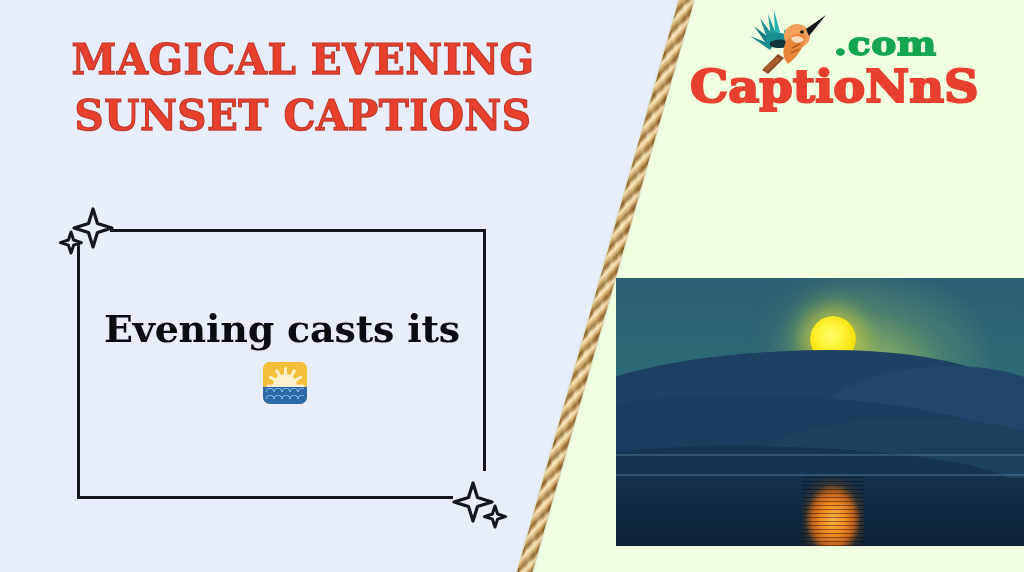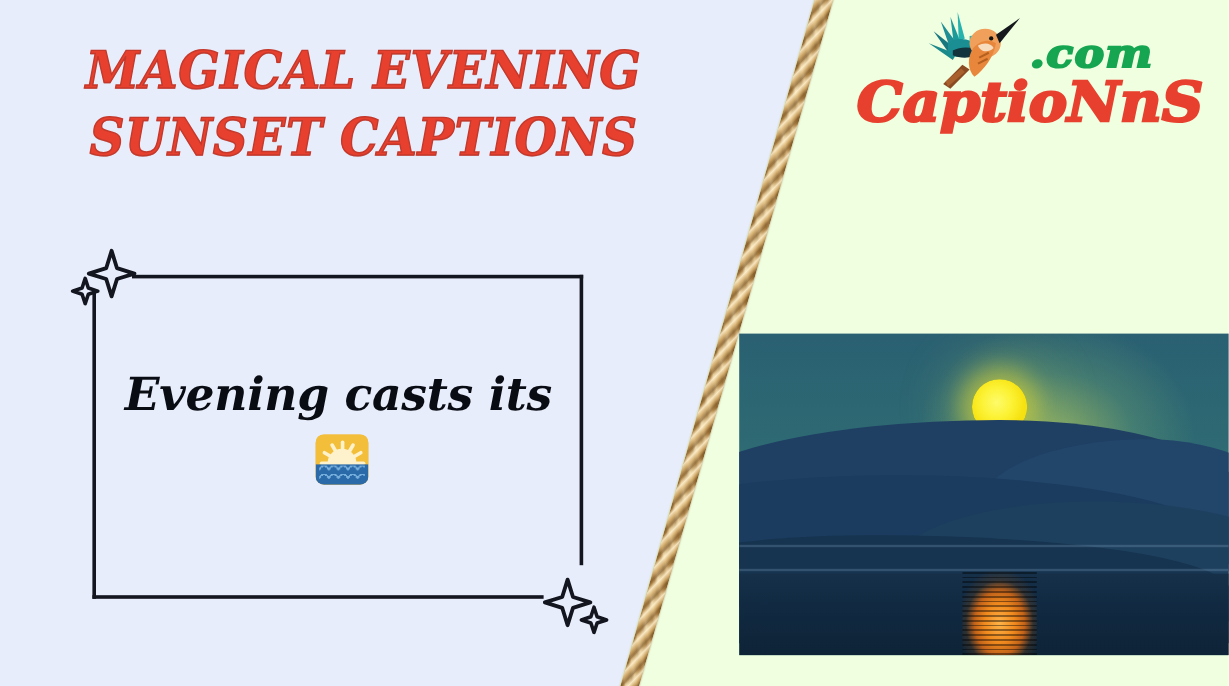--- a/index.html
+++ b/index.html
@@ -9,21 +9,20 @@
     overflow: hidden;
     position: relative;
     background: #ffffff;
   }
 
   #stage {
     position: relative;
     width: 1024px;
     height: 572px;
     overflow: hidden;
-    font-style: italic;
   }
 
   
   .bg-left {
     position:absolute; left:0; top:0;
     width: 690px; height:572px;
     background: #e8edfb;
   }
   .bg-right {
     position:absolute; left:0; top:0;
@@ -224,21 +223,21 @@
         rgba(0,0,0,0.42) 0px, rgba(0,0,0,0.42) 1.5px,
         rgba(0,0,0,0.0) 1.5px, rgba(0,0,0,0.0) 4px),
       radial-gradient(ellipse 36px 46px at 50% 62%,
         #ffb347 0%, #f08a1e 35%, #c2631a 58%, rgba(110,70,30,0.35) 78%, rgba(16,42,64,0) 100%);
     filter: blur(0.6px);
   }
 
   
   .logo {
     position:absolute;
-    left: 712px;
+    left: 688px;
     top: 6px;
     width: 300px;
     height: 120px;
   }
   .logo-bird { position:absolute; left: 52px; top: 2px; }
   .logo-dotcom {
     position:absolute;
     left: 146px; top: 16px;
     font-family: "DejaVu Serif", "Liberation Serif", serif;
     font-weight: 700;

